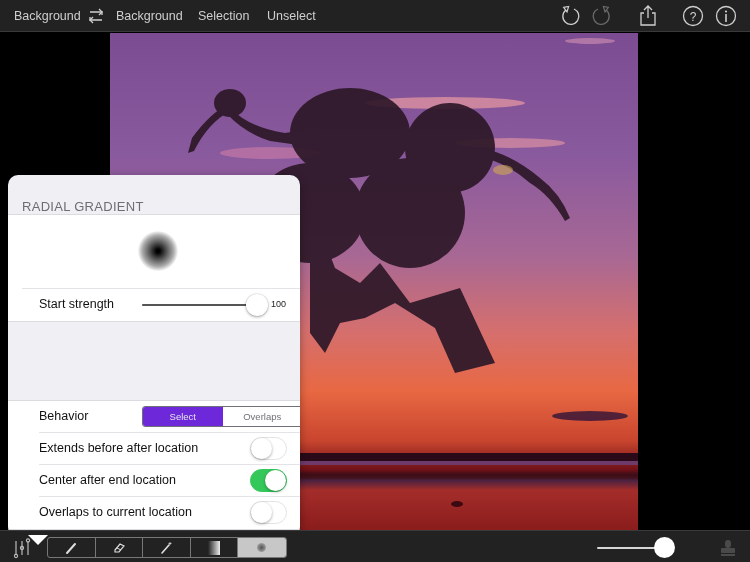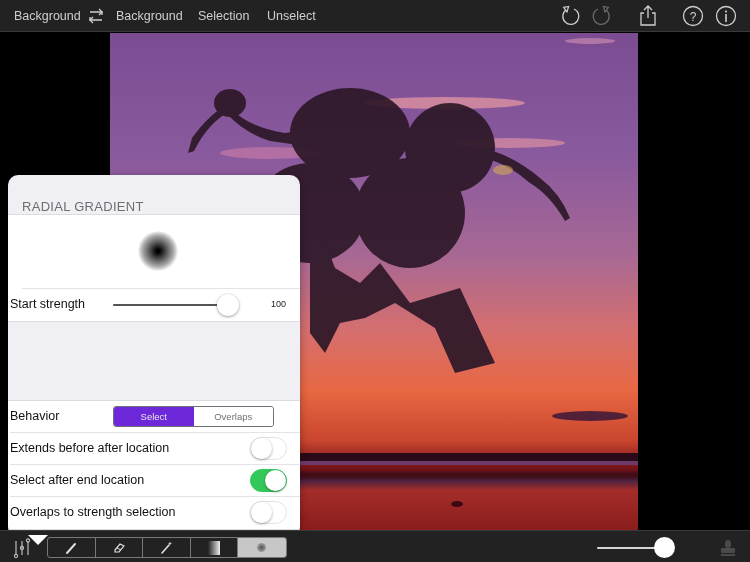--- a/index.html
+++ b/index.html
@@ -31,21 +31,21 @@
   .stamp { position: absolute; left: 717px; top: 6px; width: 22px; height: 22px; cursor: pointer; }
 
   
   .popover { position: absolute; left: 8px; top: 175px; width: 292px; height: 361px; background: #efeff4; border-radius: 10px; overflow: hidden; box-shadow: 0 2px 8px rgba(0,0,0,0.35); }
   .pointer { position: absolute; left: 28px; top: 535px; width: 0; height: 0; border-left: 10px solid transparent; border-right: 10px solid transparent; border-top: 10px solid #ffffff; }
   .section-header { position: absolute; left: 14px; top: 24px; font-size: 13px; letter-spacing: 0.3px; color: #6d6d72; }
   .group { position: absolute; left: 0; width: 292px; background: #fff; border-top: 1px solid #dcdce0; border-bottom: 1px solid #dcdce0; }
   .preview { position: relative; height: 74px; border-bottom: 1px solid #e4e4e8; margin-left: 14px; }
   .preview .dot { position: absolute; left: 116px; top: 16px; width: 40px; height: 40px; border-radius: 50%;
     background: radial-gradient(circle, #000 0%, #000 6%, #555 30%, #aaa 55%, rgba(255,255,255,0) 72%); }
-  .row { position: relative; height: 32px; margin-left: 2px; border-bottom: 1px solid #e4e4e8; }
+  .row { position: relative; height: 32px; margin-left: 31px; border-bottom: 1px solid #e4e4e8; }
   .row:last-child { border-bottom: none; }
   .row .label { position: absolute; left: 0; top: 8px; font-size: 12.5px; color: #111; }
   .row .value { position: absolute; right: 14px; top: 10px; font-size: 9px; color: #222; }
   .slider { position: absolute; left: 103px; top: 4px; width: 125px; height: 24px; cursor: pointer; }
   .slider .track { position: absolute; left: 0; top: 11px; width: 125px; height: 2px; background: #b6b6b6; border-radius: 1px; }
   .slider .fill { position: absolute; left: 0; top: 11px; height: 2px; background: #555; border-radius: 1px; }
   .slider .thumb { position: absolute; top: 1px; width: 22px; height: 22px; margin-left: -11px; border-radius: 50%; background: #fff; box-shadow: 0 1px 3px rgba(0,0,0,0.35), 0 0 0 0.5px rgba(0,0,0,0.08); }
 
   .segctl { position: absolute; left: 103px; top: 5px; width: 161px; height: 21px; border: 1px solid #707078; border-radius: 3px; overflow: hidden; display: flex; }
   .segctl .opt { flex: 1; font-size: 9.5px; display: flex; align-items: center; justify-content: center; color: #707078; background: #fff; cursor: pointer; }
@@ -153,27 +153,27 @@
         <div class="opt">Overlaps</div>
       </div>
     </div>
     <div class="row">
       <span class="label">Extends before after location</span>
       <div class="toggle">
           <div class="knob"></div>
         </div>
     </div>
     <div class="row">
-      <span class="label">Select after end location</span>
+      <span class="label">Center after end location</span>
       <div class="toggle on">
           <div class="knob"></div>
         </div>
     </div>
     <div class="row">
-      <span class="label">Overlaps to strength selection</span>
+      <span class="label">Overlaps to current location</span>
       <div class="toggle">
           <div class="knob"></div>
         </div>
     </div>
   </div>
 </div>
 
 <div class="bottombar">
   <svg class="adjust-icon" viewBox="0 0 22 22">
     <line x1="4" y1="4" x2="4" y2="18" stroke="#bdbdbd" stroke-width="1.2"></line>

